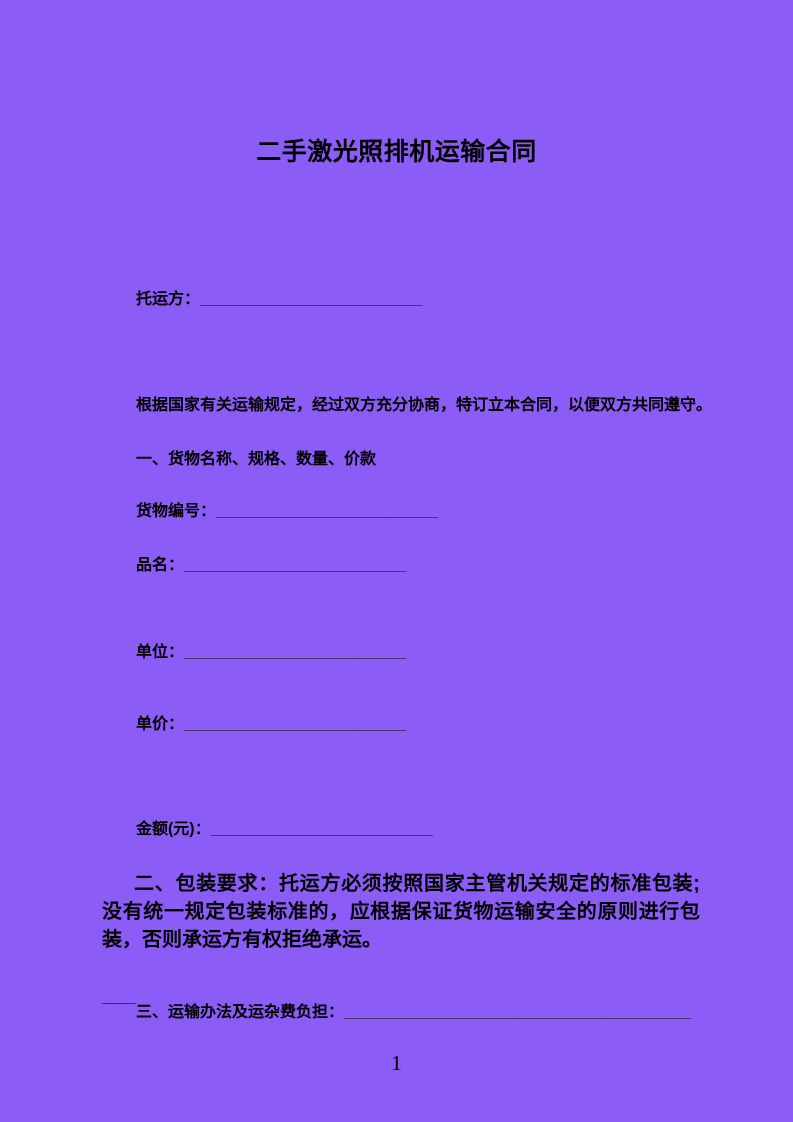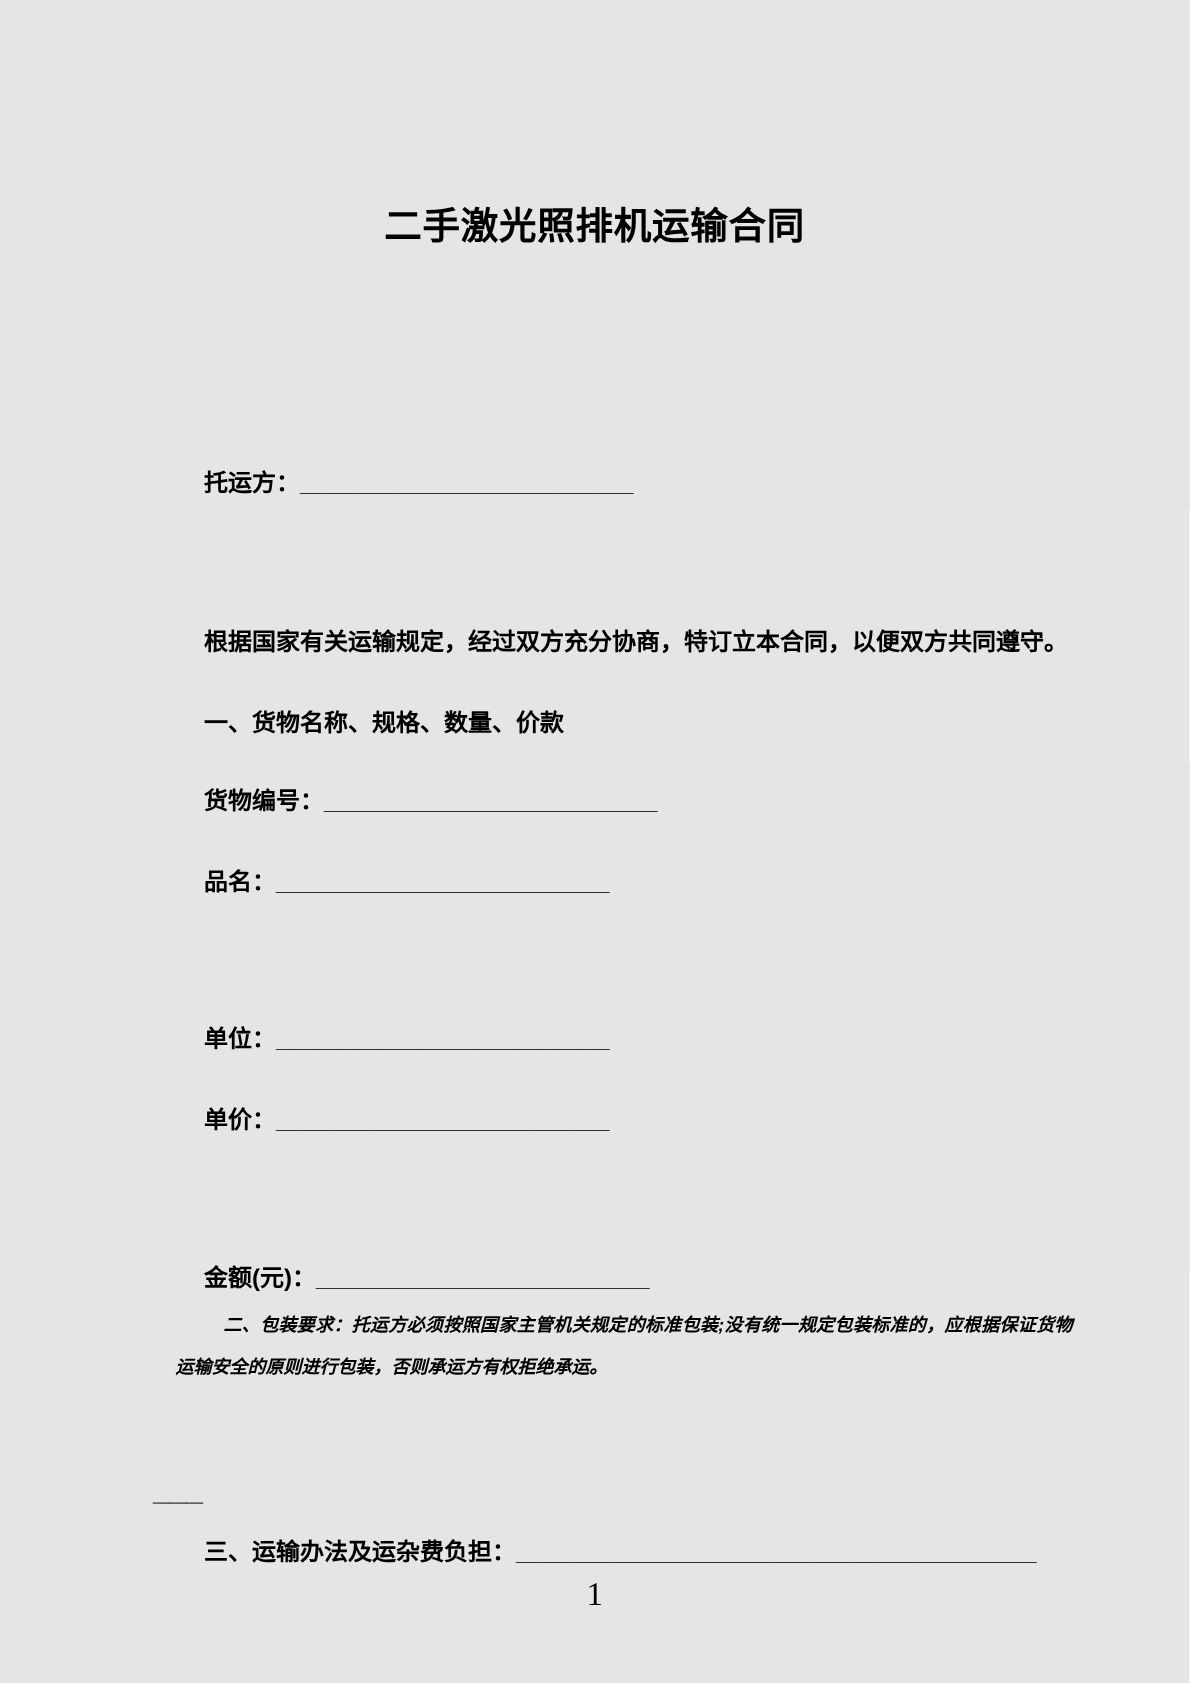--- a/index.html
+++ b/index.html
@@ -4,21 +4,21 @@
 <style>
   html, body {
     margin: 0;
     padding: 0;
     background: #ffffff;
   }
   .page {
     position: relative;
     width: 793px;
     height: 1122px;
-    background: #e5e5e5;
+    background: #8b5cf6;
     overflow: hidden;
     font-family: "Liberation Sans", sans-serif;
     font-weight: bold;
     color: #000000;
   }
   .doc-title {
     position: absolute;
     left: 0;
     right: 0;
     top: 139px;
@@ -26,36 +26,34 @@
     font-size: 25px;
     line-height: 1;
     letter-spacing: 0.5px;
   }
   .line {
     position: absolute;
     left: 136px;
     font-size: 16px;
     line-height: 1;
     white-space: nowrap;
-    margin-top: 24px;
   }
   .blank {
     color: #222222;
     letter-spacing: 0;
   }
   .para {
     position: absolute;
-    left: 117px;
+    left: 102px;
     width: 598px;
-    font-size: 12px;
+    font-size: 20px;
     line-height: 28px;
     text-indent: 32px;
     text-align: justify;
     text-align-last: left;
-    font-style: italic;
   }
   .cont-line {
     position: absolute;
     left: 102px;
     font-size: 20px;
     line-height: 1;
     white-space: nowrap;
   }
   .page-number {
     position: absolute;
@@ -87,21 +85,21 @@
 
   <div class="line" style="top:557px">
     <span>品名：</span><span class="blank">_________________________</span>
   </div>
 
   <div class="line" style="top:503px">
     <span>货物编号：</span><span class="blank">_________________________</span>
   </div>
 
 
-  <div class="line" style="top:662px">
+  <div class="line" style="top:644px">
     <span>单位：</span><span class="blank">_________________________</span>
   </div>
 
   <div class="line" style="top:716px">
     <span>单价：</span><span class="blank">_________________________</span>
   </div>
 
 
   <div class="line" style="top:821px">
     <span>金额(元)：</span><span class="blank">_________________________</span>

